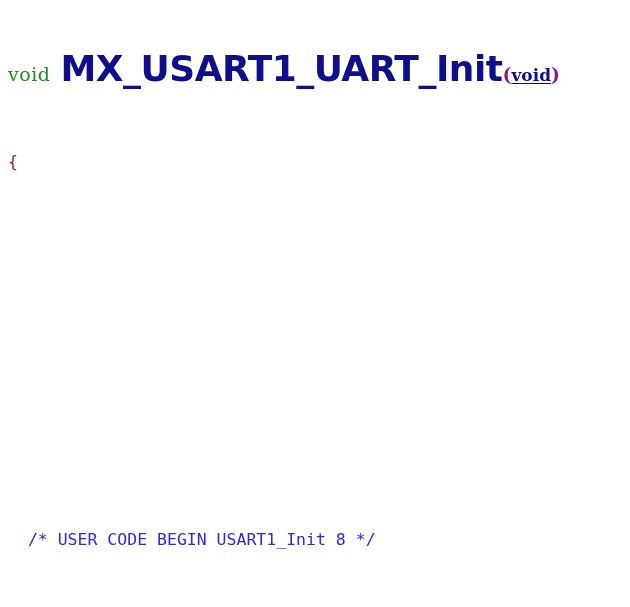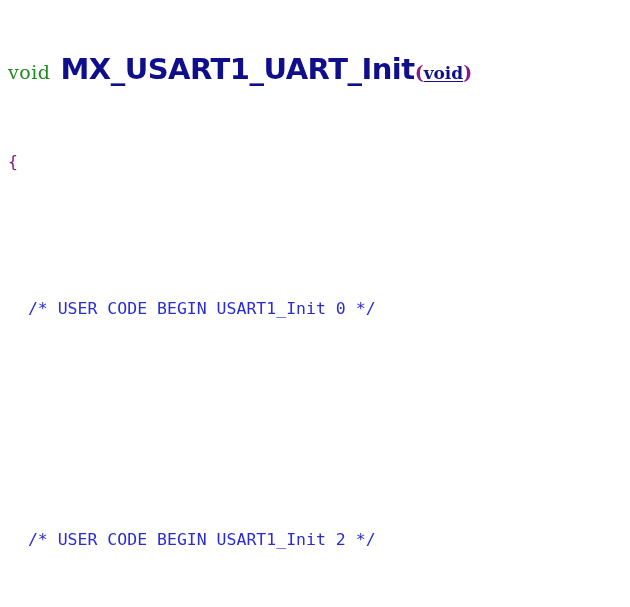--- a/index.html
+++ b/index.html
@@ -29,21 +29,21 @@
     align-items: baseline;
   }
   .sig-void {
     font-family: "DejaVu Serif", "Liberation Serif", serif;
     font-size: 19px;
     color: #1f8a1f;
     letter-spacing: 0.5px;
   }
   .sig-name {
     font-family: "DejaVu Sans", "Liberation Sans", sans-serif;
-    font-size: 29px;
+    font-size: 36px;
     font-weight: bold;
     color: #0f0f8c;
     letter-spacing: -0.5px;
     margin-left: 10px;
   }
   .sig-paren {
     font-family: "DejaVu Serif", "Liberation Serif", serif;
     font-size: 19px;
     color: #8a1a8a;
     font-weight: bold;
@@ -104,26 +104,26 @@
     <span class="sig-paren">(</span>
     <span class="sig-arg">void</span>
     <span class="sig-paren">)</span>
   </div>
 
   <div class="code">
 
     <div class="ln"><span class="t-punct">{</span></div>
     <div class="ln blank"> </div>
 
-    <div class="ln"><span>  </span><span class="t-comment">/* USER CODE BEGIN USART1_Init 0 */</span></div>
+    <div class="ln"><span>  </span></div>
     <div class="ln blank"> </div>
 
     <div class="ln blank"> </div>
 
-    <div class="ln"><span>  </span><span class="t-comment">/* USER CODE BEGIN USART1_Init 2 */</span></div>
+    <div class="ln"><span>  </span><span class="t-comment">/* USER CODE BEGIN USART1_Init 8 */</span></div>
     
 
     
 
     
     
 
     
     
 

